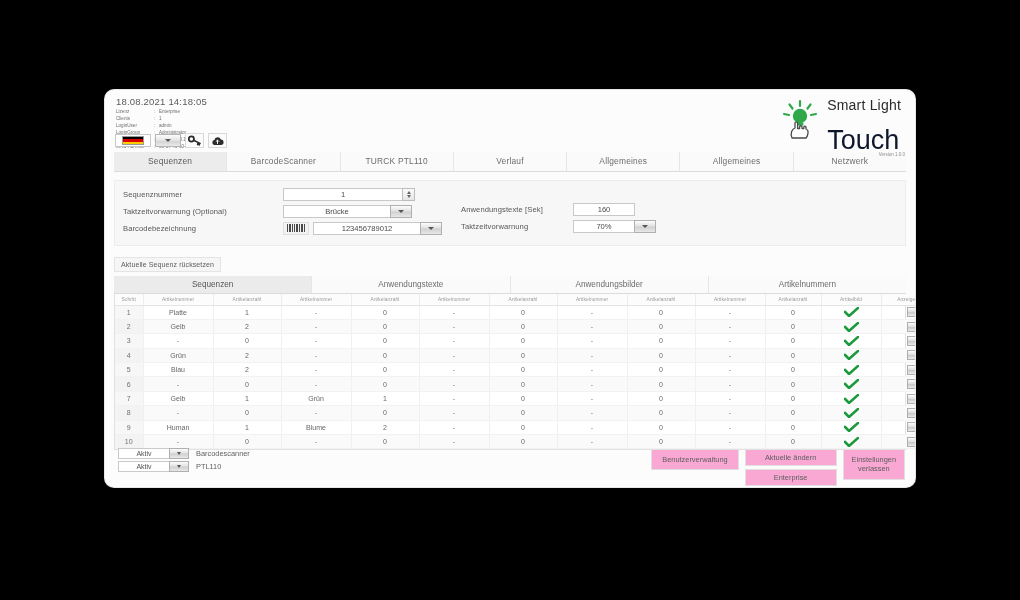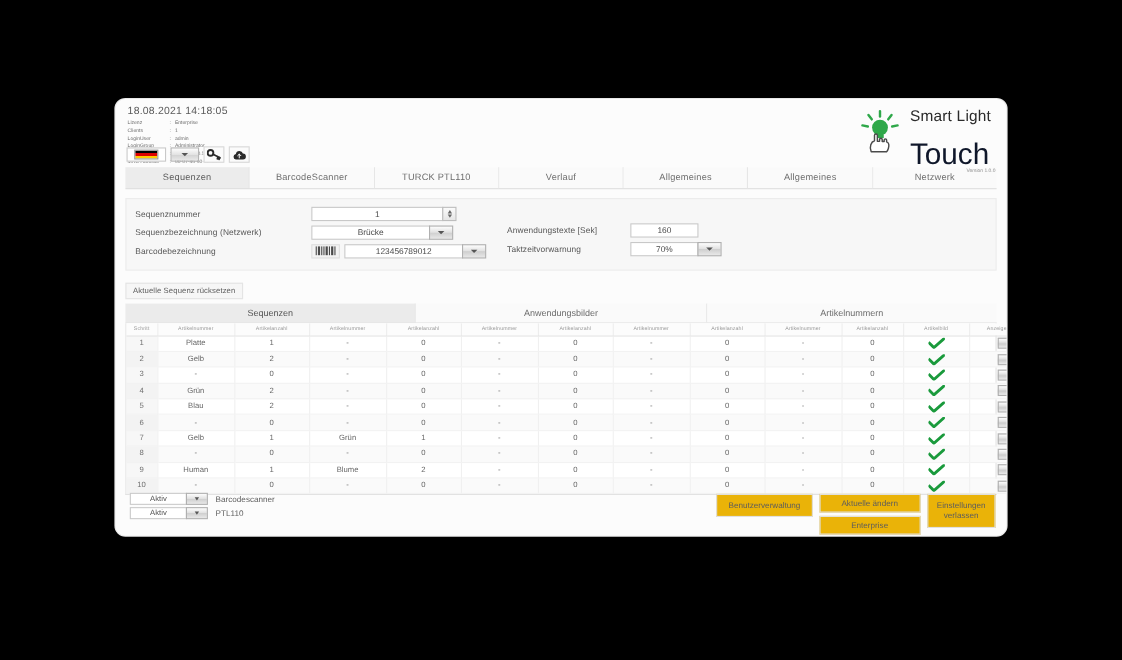--- a/index.html
+++ b/index.html
@@ -164,21 +164,21 @@
   .ddbtn-s {
     width: 20px; height: 11px; margin-left: -1px;
     background: linear-gradient(to bottom,#fdfdfd,#e1e1e1 48%,#cfcfcf 52%,#e8e8e8);
     border: 1px solid #b0b0b0; display:flex;align-items:center;justify-content:center;
   }
   .ddbtn-s .caret { border-left-width:2.5px;border-right-width:2.5px;border-top-width:3px; }
   .foot-lbl { font-size: 7.4px; color: #5f5f5f; margin-left: 7px; }
 
   .foot-right { position: absolute; right: 10px; top: 7px; display: flex; align-items: flex-start; gap: 6px; }
   .fbtn {
-    font-size: 7.4px; color: #5d5d5d; background: #eab308;
+    font-size: 7.4px; color: #5d5d5d; background: #f9a8d4;
     border: 1px solid #e0e0e0; padding: 3px 8px; text-align: center;
     white-space: nowrap;
   }
   .fbtn.stack { margin-bottom: 3px; display:block; width: 100%; }
   .fbtn.two { padding: 5px 8px; line-height: 1.25; }
 </style>
 </head>
 <body>
 
 <div id="app">
@@ -282,21 +282,21 @@
       <div class="frow">
         <span class="flabel">Sequenznummer</span>
         <span class="field w120">1</span>
         <span class="spin">
           <span class="up"></span>
           <span class="dn"></span>
         </span>
       </div>
 
       <div class="frow">
-        <span class="flabel">Sequenzbezeichnung (Netzwerk)</span>
+        <span class="flabel">Taktzeitvorwarnung (Optional)</span>
         <span class="field w110">Brücke</span>
         <span class="ddbtn">
           <span class="caret"></span>
         </span>
       </div>
 
       <div class="frow">
         <span class="flabel">Barcodebezeichnung</span>
         <span class="barcode-ic">
           <span class="bars">
@@ -331,20 +331,21 @@
       </div>
     </div>
   </div>
 
   <div class="reset-wrap">
     <span class="reset-btn">Aktuelle Sequenz rücksetzen</span>
   </div>
 
   <div class="subtabs">
       <div class="subtab active">Sequenzen</div>
+      <div class="subtab">Anwendungstexte</div>
       <div class="subtab">Anwendungsbilder</div>
       <div class="subtab">Artikelnummern</div>
     </div>
 
   <div class="grid-wrap">
     <table class="grid">
       <colgroup>
         <col style="width:28px">
           <col style="width:70px">
           <col style="width:68px">

